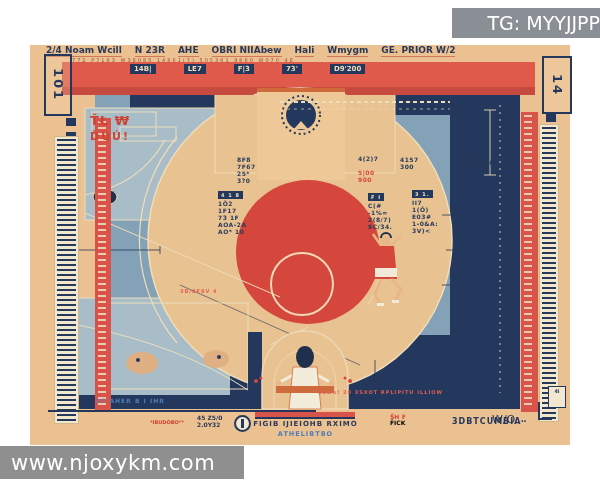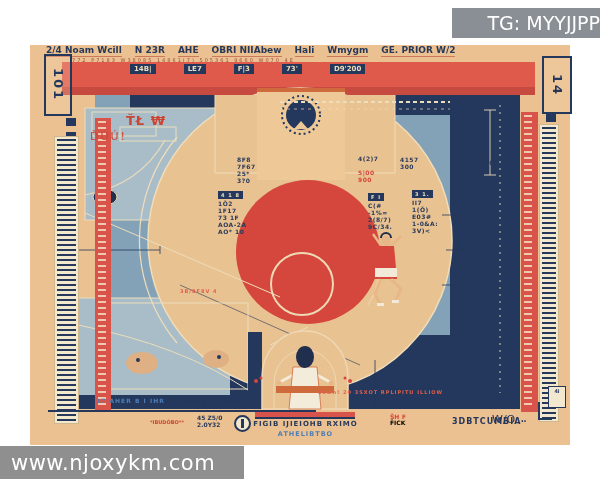--- a/index.html
+++ b/index.html
@@ -24,22 +24,22 @@
         background:repeating-linear-gradient(180deg,rgba(244,230,200,.8) 0 2px,transparent 2px 6px);}
   .blockcol{background:repeating-linear-gradient(180deg,#24375c 0 8px,transparent 8px 14px);}
   .stack{color:#27395b;font-weight:bold;font-size:6px;line-height:7px;
          white-space:pre-line;letter-spacing:.5px;}
   .stack .stack-chip{display:inline-block;background:#24375c;color:#f0e2c2;
          font-size:5px;line-height:6px;padding:1px 3px;margin-bottom:1px;letter-spacing:1px;}
   .stack .stack-red{color:#d5463c;}
   .cap{color:#24375c;font-weight:bold;font-size:13px;letter-spacing:3px;line-height:13px;}
   .cap-sub1{color:#c8503f;font-size:5px;line-height:6px;font-weight:bold;}
   .cap-sub2{color:#27395b;font-size:5px;line-height:6px;font-weight:bold;}
-  .paint1{color:#cc4434;font-size:13px;font-weight:bold;letter-spacing:1px;margin-left:36px;}
-  .paint2{color:#cc4434;font-size:11px;font-weight:normal;letter-spacing:2px;}
+  .paint1{color:#cc4434;font-size:13px;font-weight:bold;letter-spacing:1px;}
+  .paint2{color:#cc4434;font-size:11px;font-weight:bold;letter-spacing:2px;}
   .tiny-red{color:#e0604f;font-size:5px;font-weight:bold;letter-spacing:1px;white-space:nowrap;}
   .tiny-blue{color:#4f7fb5;font-size:6px;font-weight:bold;letter-spacing:1px;white-space:nowrap;}
   .redbar-note{color:#24375c;font-size:6px;font-weight:bold;letter-spacing:1.5px;white-space:nowrap;}
   .logo{color:#24375c;font-size:17px;font-weight:bold;letter-spacing:2px;}
   .logo-sub{color:#cc4434;font-size:5px;font-weight:bold;}
   .nums{color:#27395b;font-size:6px;font-weight:bold;white-space:pre-line;line-height:7px;}
   .emblem{width:13px;height:13px;border:2px solid #24375c;border-radius:50%;
           display:flex;align-items:center;justify-content:center;background:#f2e8d0;}
   .emblem i{display:block;width:3px;height:9px;background:#24375c;}
   .cap-bar{background:#d8544b;border-bottom:2px solid #24375c;}

